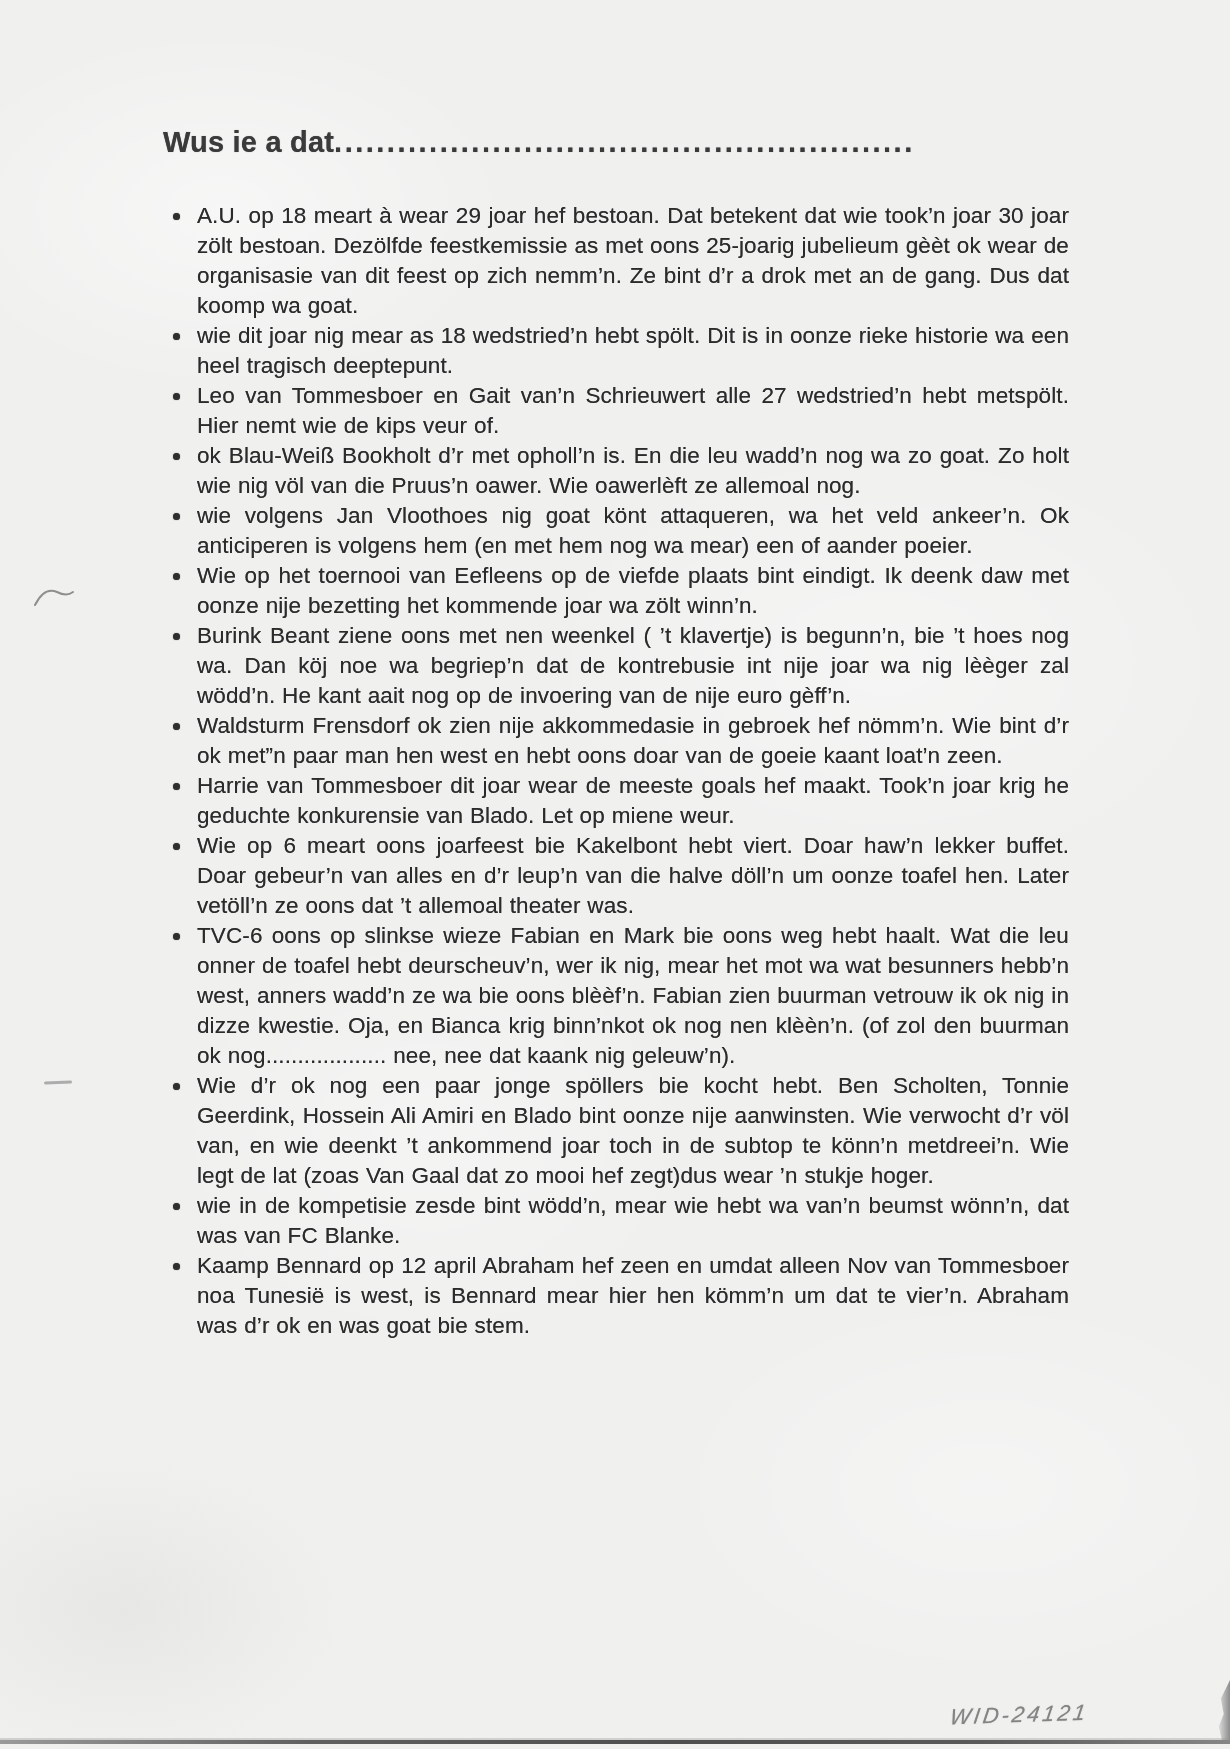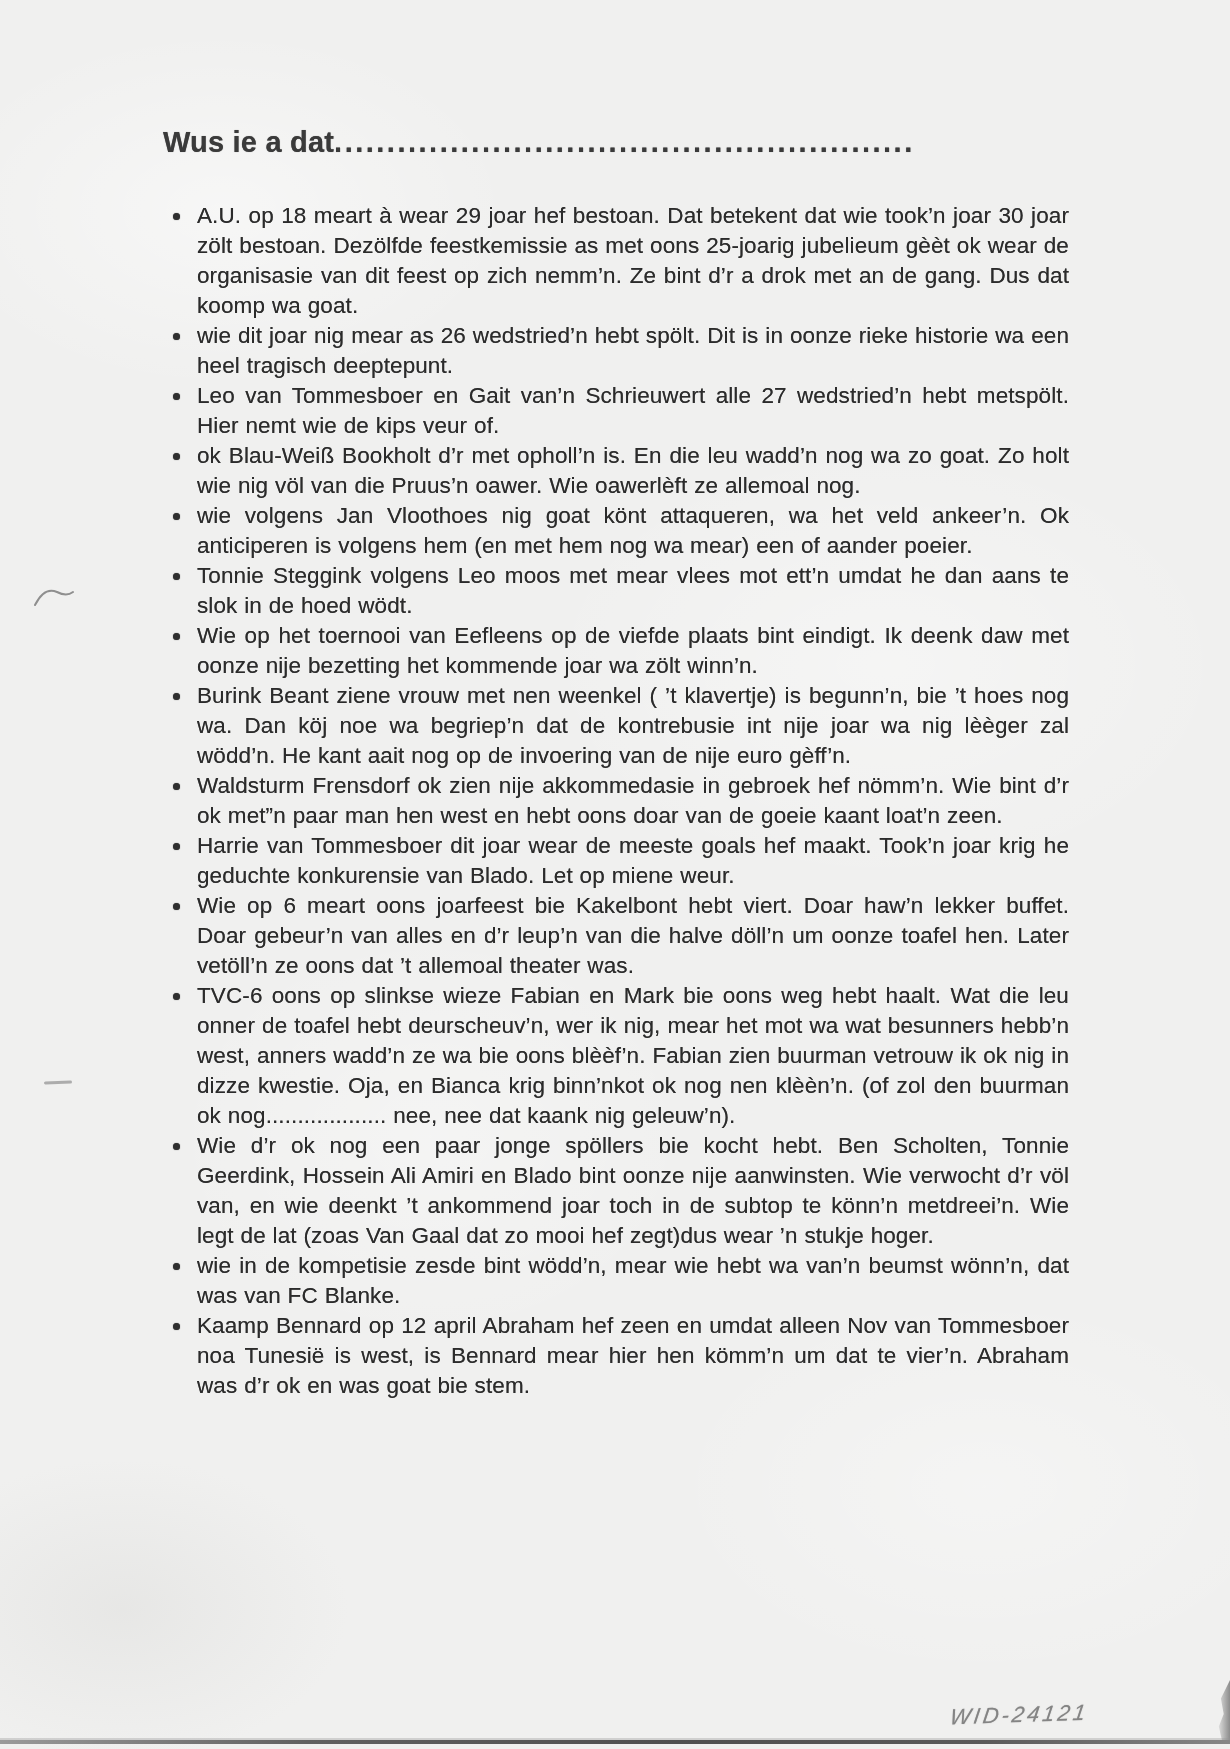--- a/index.html
+++ b/index.html
@@ -115,45 +115,41 @@
   <div class="content">
     <h1 class="doc-title"><span>Wus ie a dat</span><span class="dots">.......................................................</span></h1>
 
     <ul class="bullets">
       <li>
           <span class="bullet-dot"></span>
           <div class="bullet-text">A.U. op 18 meart à wear 29 joar hef bestoan. Dat betekent dat wie took’n joar 30 joar zölt bestoan. Dezölfde feestkemissie as met oons 25-joarig jubelieum gèèt ok wear de organisasie van dit feest op zich nemm’n. Ze bint d’r a drok met an de gang. Dus dat koomp wa goat.</div>
         </li>
       <li>
           <span class="bullet-dot"></span>
-          <div class="bullet-text">wie dit joar nig mear as 26 wedstried’n hebt spölt. Dit is in oonze rieke historie wa een  heel tragisch deeptepunt.</div>
+          <div class="bullet-text">wie dit joar nig mear as 18 wedstried’n hebt spölt. Dit is in oonze rieke historie wa een  heel tragisch deeptepunt.</div>
         </li>
       <li>
           <span class="bullet-dot"></span>
           <div class="bullet-text">Leo van Tommesboer en Gait van’n Schrieuwert alle 27 wedstried’n hebt metspölt. Hier nemt wie de kips veur of.</div>
         </li>
       <li>
           <span class="bullet-dot"></span>
           <div class="bullet-text">ok Blau-Weiß Bookholt d’r met opholl’n is. En die leu wadd’n nog wa zo goat. Zo holt wie nig völ van die Pruus’n oawer. Wie oawerlèft ze allemoal nog.</div>
         </li>
       <li>
           <span class="bullet-dot"></span>
           <div class="bullet-text">wie volgens Jan Vloothoes nig goat könt attaqueren, wa het veld ankeer’n. Ok anticiperen is volgens hem (en met hem nog wa mear) een of aander poeier.</div>
         </li>
       <li>
           <span class="bullet-dot"></span>
-          <div class="bullet-text">Tonnie Steggink volgens Leo moos met mear vlees mot ett’n umdat he dan aans te slok in de hoed wödt.</div>
-        </li>
-      <li>
-          <span class="bullet-dot"></span>
           <div class="bullet-text">Wie op het toernooi van Eefleens op de viefde plaats bint eindigt. Ik deenk daw met oonze nije bezetting het kommende joar wa zölt winn’n.</div>
         </li>
       <li>
           <span class="bullet-dot"></span>
-          <div class="bullet-text">Burink Beant ziene vrouw met nen weenkel ( ’t klavertje) is begunn’n, bie ’t hoes nog wa. Dan köj noe wa begriep’n dat de kontrebusie int nije joar wa nig lèèger zal wödd’n. He kant aait nog op de invoering van de nije euro gèff’n.</div>
+          <div class="bullet-text">Burink Beant ziene oons met nen weenkel ( ’t klavertje) is begunn’n, bie ’t hoes nog wa. Dan köj noe wa begriep’n dat de kontrebusie int nije joar wa nig lèèger zal wödd’n. He kant aait nog op de invoering van de nije euro gèff’n.</div>
         </li>
       <li>
           <span class="bullet-dot"></span>
           <div class="bullet-text">Waldsturm Frensdorf ok zien nije akkommedasie in gebroek hef nömm’n. Wie bint d’r ok met”n paar man hen west en hebt oons doar van de goeie kaant loat’n zeen.</div>
         </li>
       <li>
           <span class="bullet-dot"></span>
           <div class="bullet-text">Harrie van Tommesboer dit joar wear de meeste goals hef maakt. Took’n joar krig he geduchte konkurensie van Blado. Let op miene weur.</div>
         </li>
       <li>

